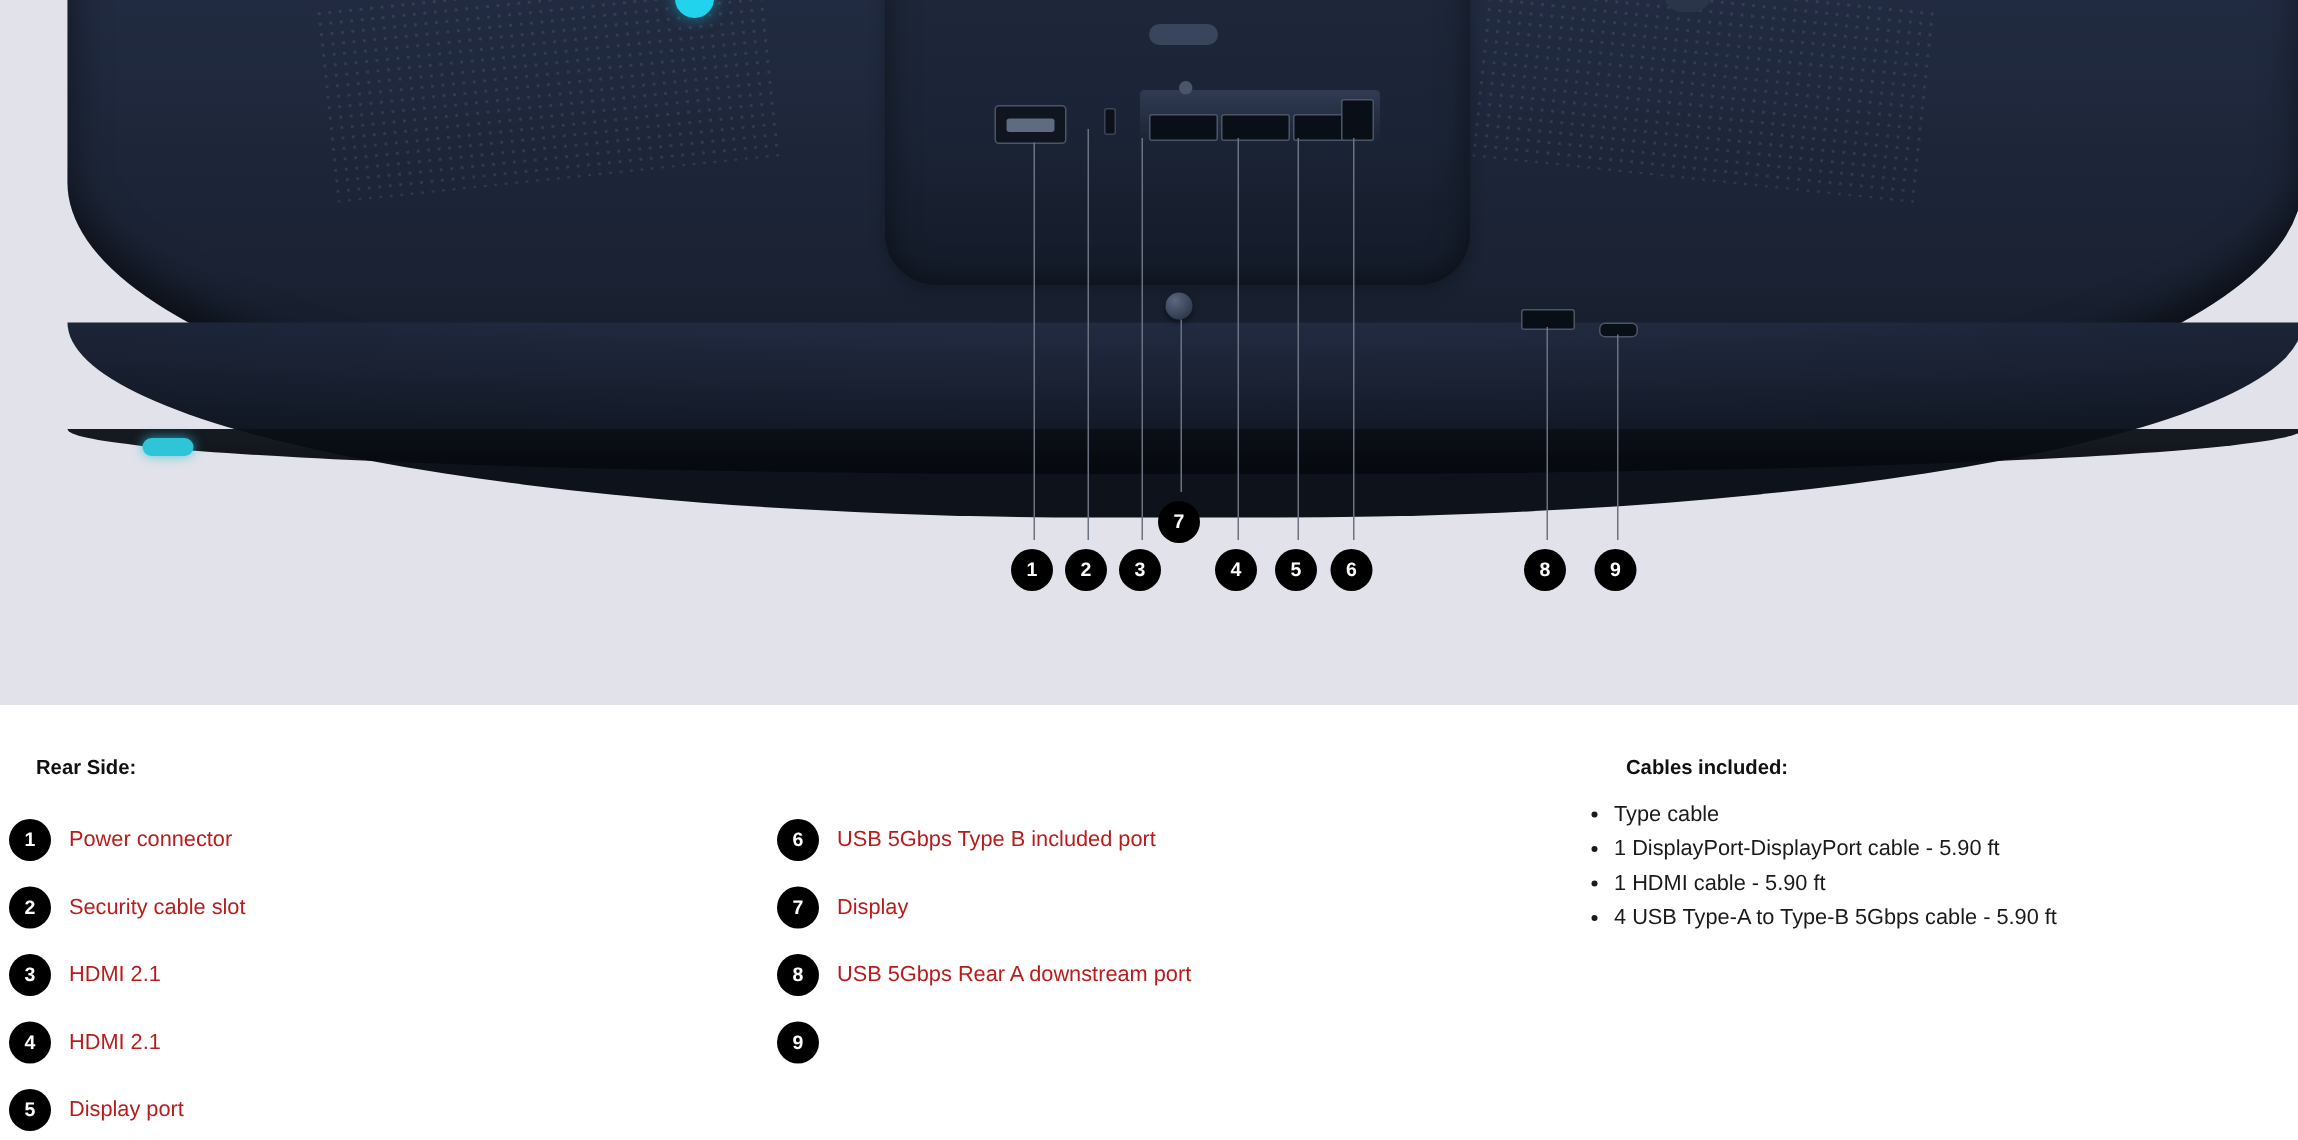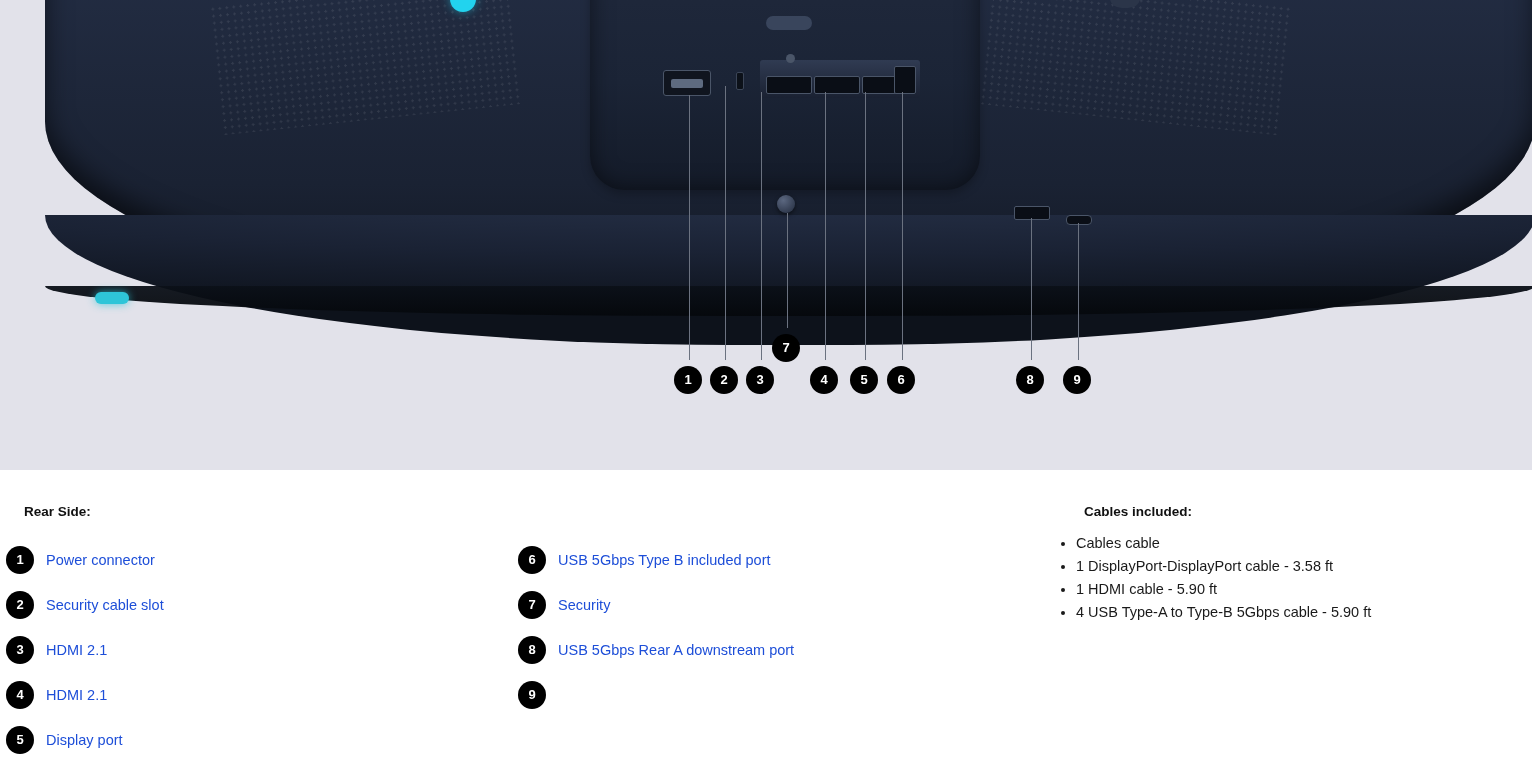--- a/index.html
+++ b/index.html
@@ -214,21 +214,21 @@
     border-radius: 50%;
     background: #000000;
     color: #ffffff;
     font-size: 13px;
     line-height: 28px;
     text-align: center;
     font-weight: 700;
   }
   .legend-text {
     font-size: 14.5px;
-    color: #1d4ed8;
+    color: #b91c1c;
     white-space: nowrap;
   }
   .cables-list {
     position: absolute;
     left: 1048px;
     top: 62px;
     margin: 0;
     padding-left: 28px;
     list-style: disc;
   }
@@ -316,30 +316,30 @@
         <div class="legend-text">Display port</div>
       </div>
     </div>
   <div id="legend-col-2">
       <div class="legend-item" style="left: 518px; top: 76px;">
         <div class="legend-num">6</div>
         <div class="legend-text">USB 5Gbps Type B included port</div>
       </div>
       <div class="legend-item" style="left: 518px; top: 121px;">
         <div class="legend-num">7</div>
-        <div class="legend-text">Security</div>
+        <div class="legend-text">Display</div>
       </div>
       <div class="legend-item" style="left: 518px; top: 166px;">
         <div class="legend-num">8</div>
         <div class="legend-text">USB 5Gbps Rear A downstream port</div>
       </div>
       <div class="legend-item" style="left: 518px; top: 211px;">
         <div class="legend-num">9</div>
       </div>
     </div>
 
   <ul class="cables-list" id="cables-list">
-      <li>Cables cable</li>
-      <li>1 DisplayPort-DisplayPort cable - 3.58 ft</li>
+      <li>Type cable</li>
+      <li>1 DisplayPort-DisplayPort cable - 5.90 ft</li>
       <li>1 HDMI cable - 5.90 ft</li>
       <li>4 USB Type-A to Type-B 5Gbps cable - 5.90 ft</li>
     </ul>
 </div>
 
 </body></html>

